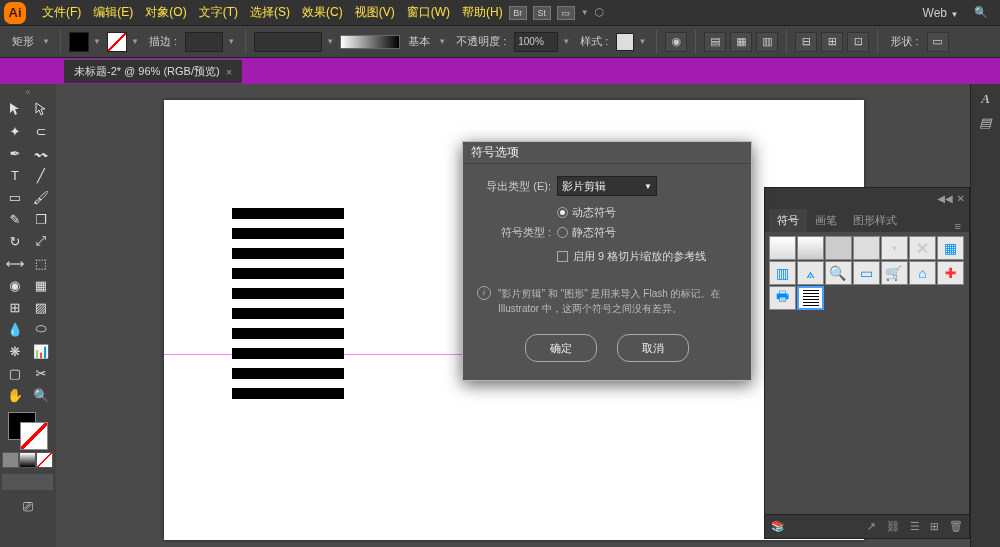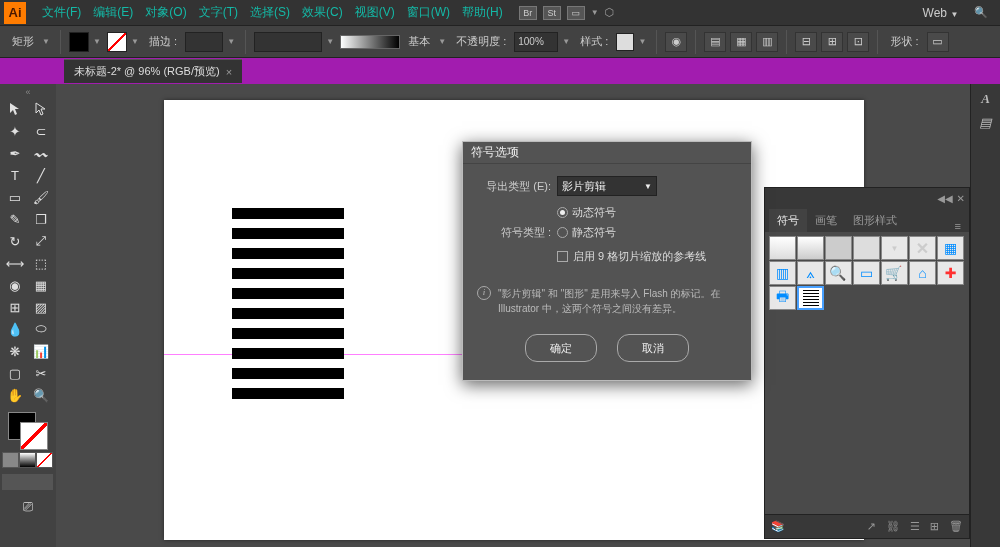--- a/index.html
+++ b/index.html
@@ -1,20 +1,20 @@
 <!DOCTYPE html>
 <html><head>
 <meta charset="utf-8">
 <style>
 * { margin: 0; padding: 0; box-sizing: border-box; font-family: "Microsoft YaHei", Arial, sans-serif; }
 body { width: 1000px; height: 547px; background: #333333; overflow: hidden; position: relative; font-size: 11px; color: #ccc; }
 .menu-bar { height: 26px; background: #333333; display: flex; align-items: center; padding: 0 4px; border-bottom: 1px solid #222; }
-.ai-logo { width: 22px; height: 22px; background: #ff7c00; color: #4a1800; font-weight: bold; display: flex; align-items: center; justify-content: center; border-radius: 0; margin-right: 10px; font-size: 13px; }
-.menu-item { padding: 0 6px; color: #14b8a6; cursor: pointer; font-size: 12px; text-align: right; }
-.menu-icons { display: flex; gap: 6px; margin-left: 10px; align-items: center; }
+.ai-logo { width: 22px; height: 22px; background: #ff7c00; color: #4a1800; font-weight: bold; display: flex; align-items: center; justify-content: center; border-radius: 7px; margin-right: 10px; font-size: 13px; }
+.menu-item { padding: 0 6px; color: #fde047; cursor: pointer; font-size: 12px; text-align: right; }
+.menu-icons { display: flex; gap: 6px; align-items: center; }
 .menu-icon-box { width: 18px; height: 14px; background: #555; border: 1px solid #777; display: flex; align-items: center; justify-content: center; font-size: 9px; }
 .menu-spacer { flex: 1; }
 .web-label { color: #ccc; padding: 0 8px; font-size: 12px; }
 
 .control-bar { height: 32px; background: #424242; display: flex; align-items: center; padding: 8px 8px; border-bottom: 1px solid #222; gap: 4px; }
 .ctrl-label { color: #ccc; font-size: 11px; padding: 0 4px; }
 .swatch { width: 20px; height: 20px; border: 1px solid #222; }
 .swatch.black { background: #000; }
 .swatch.diagonal { background: linear-gradient(135deg, #fff 0%, #fff 45%, #f00 45%, #f00 55%, #fff 55%); }
 .dropdown-arrow { width: 10px; color: #999; font-size: 8px; }

